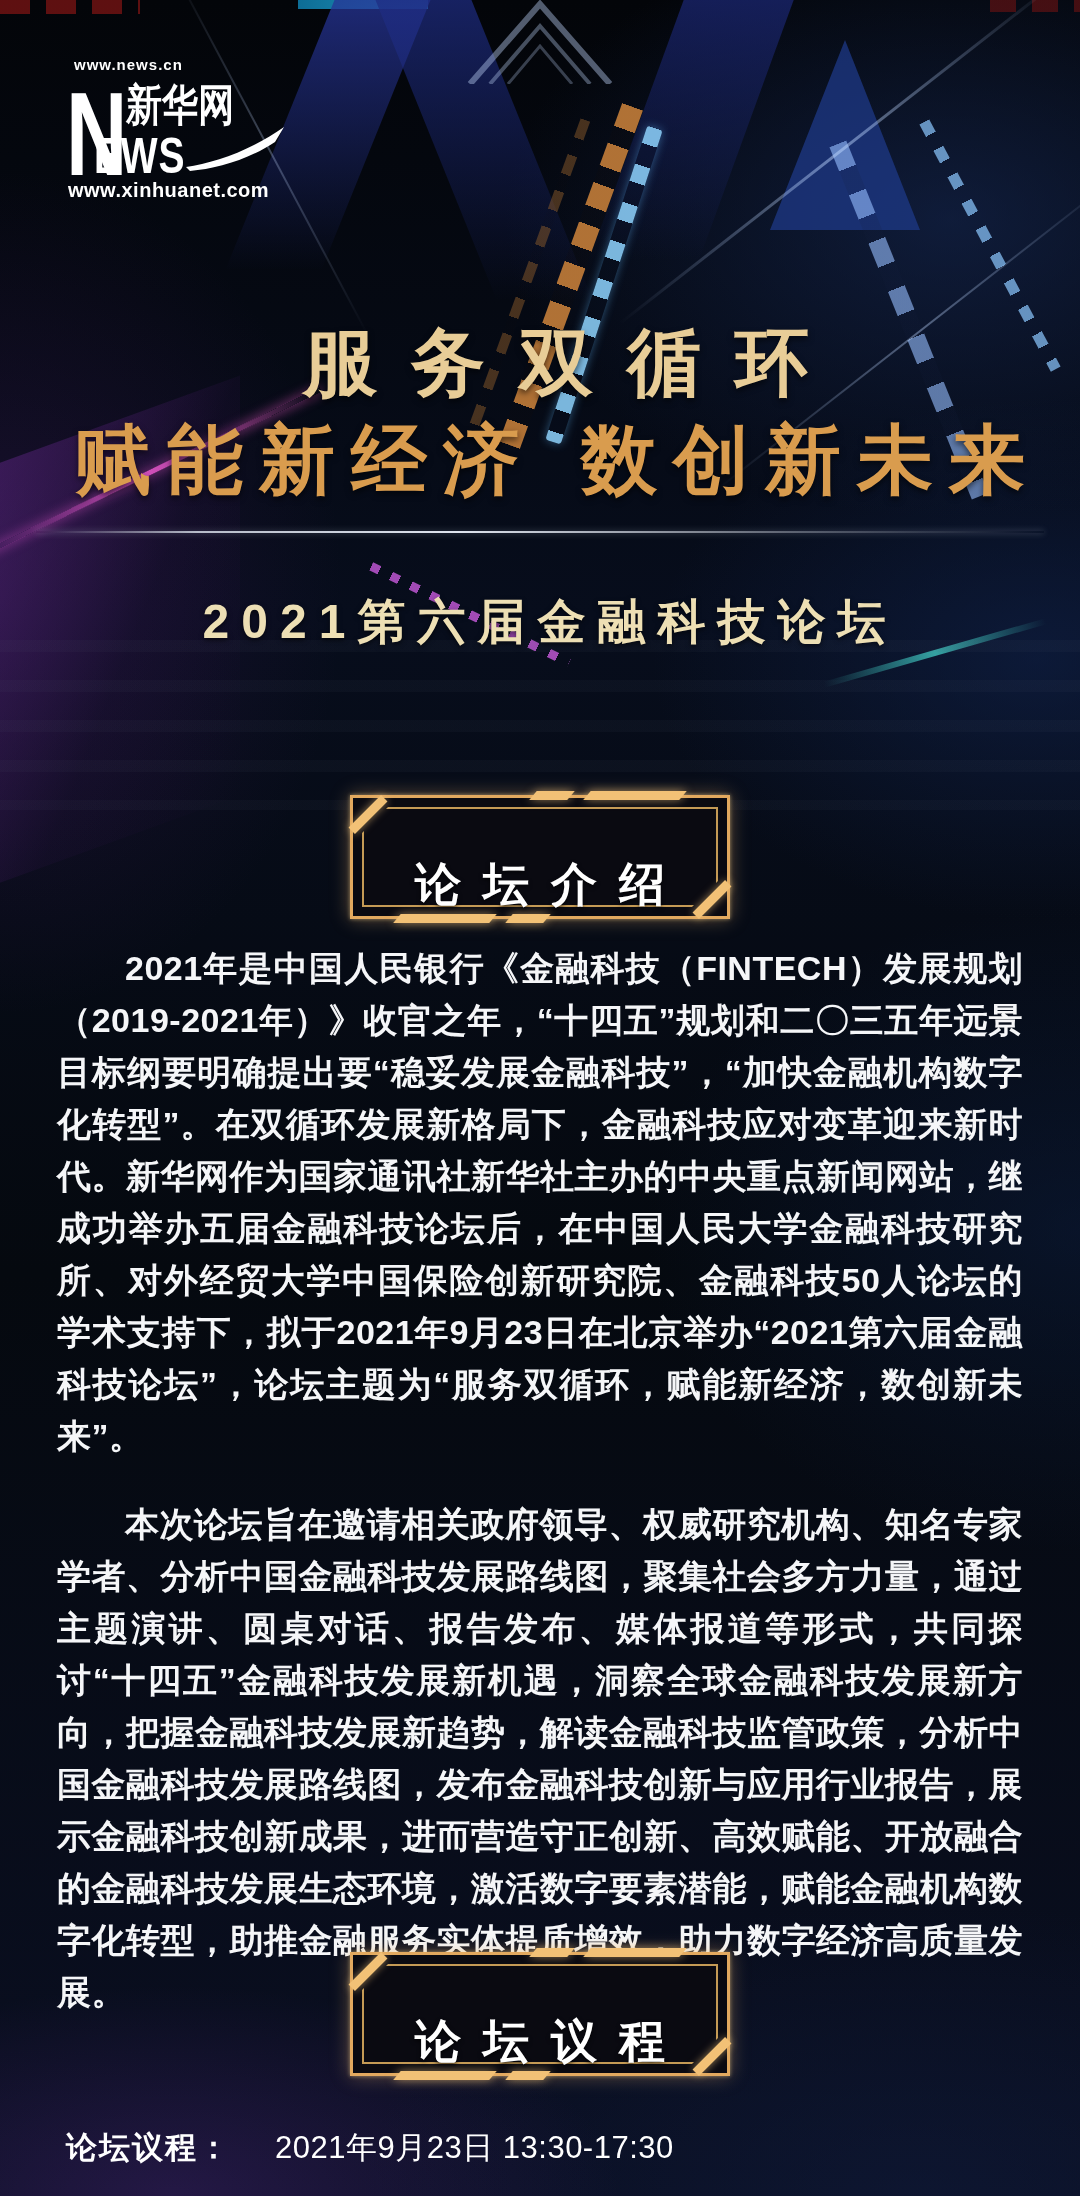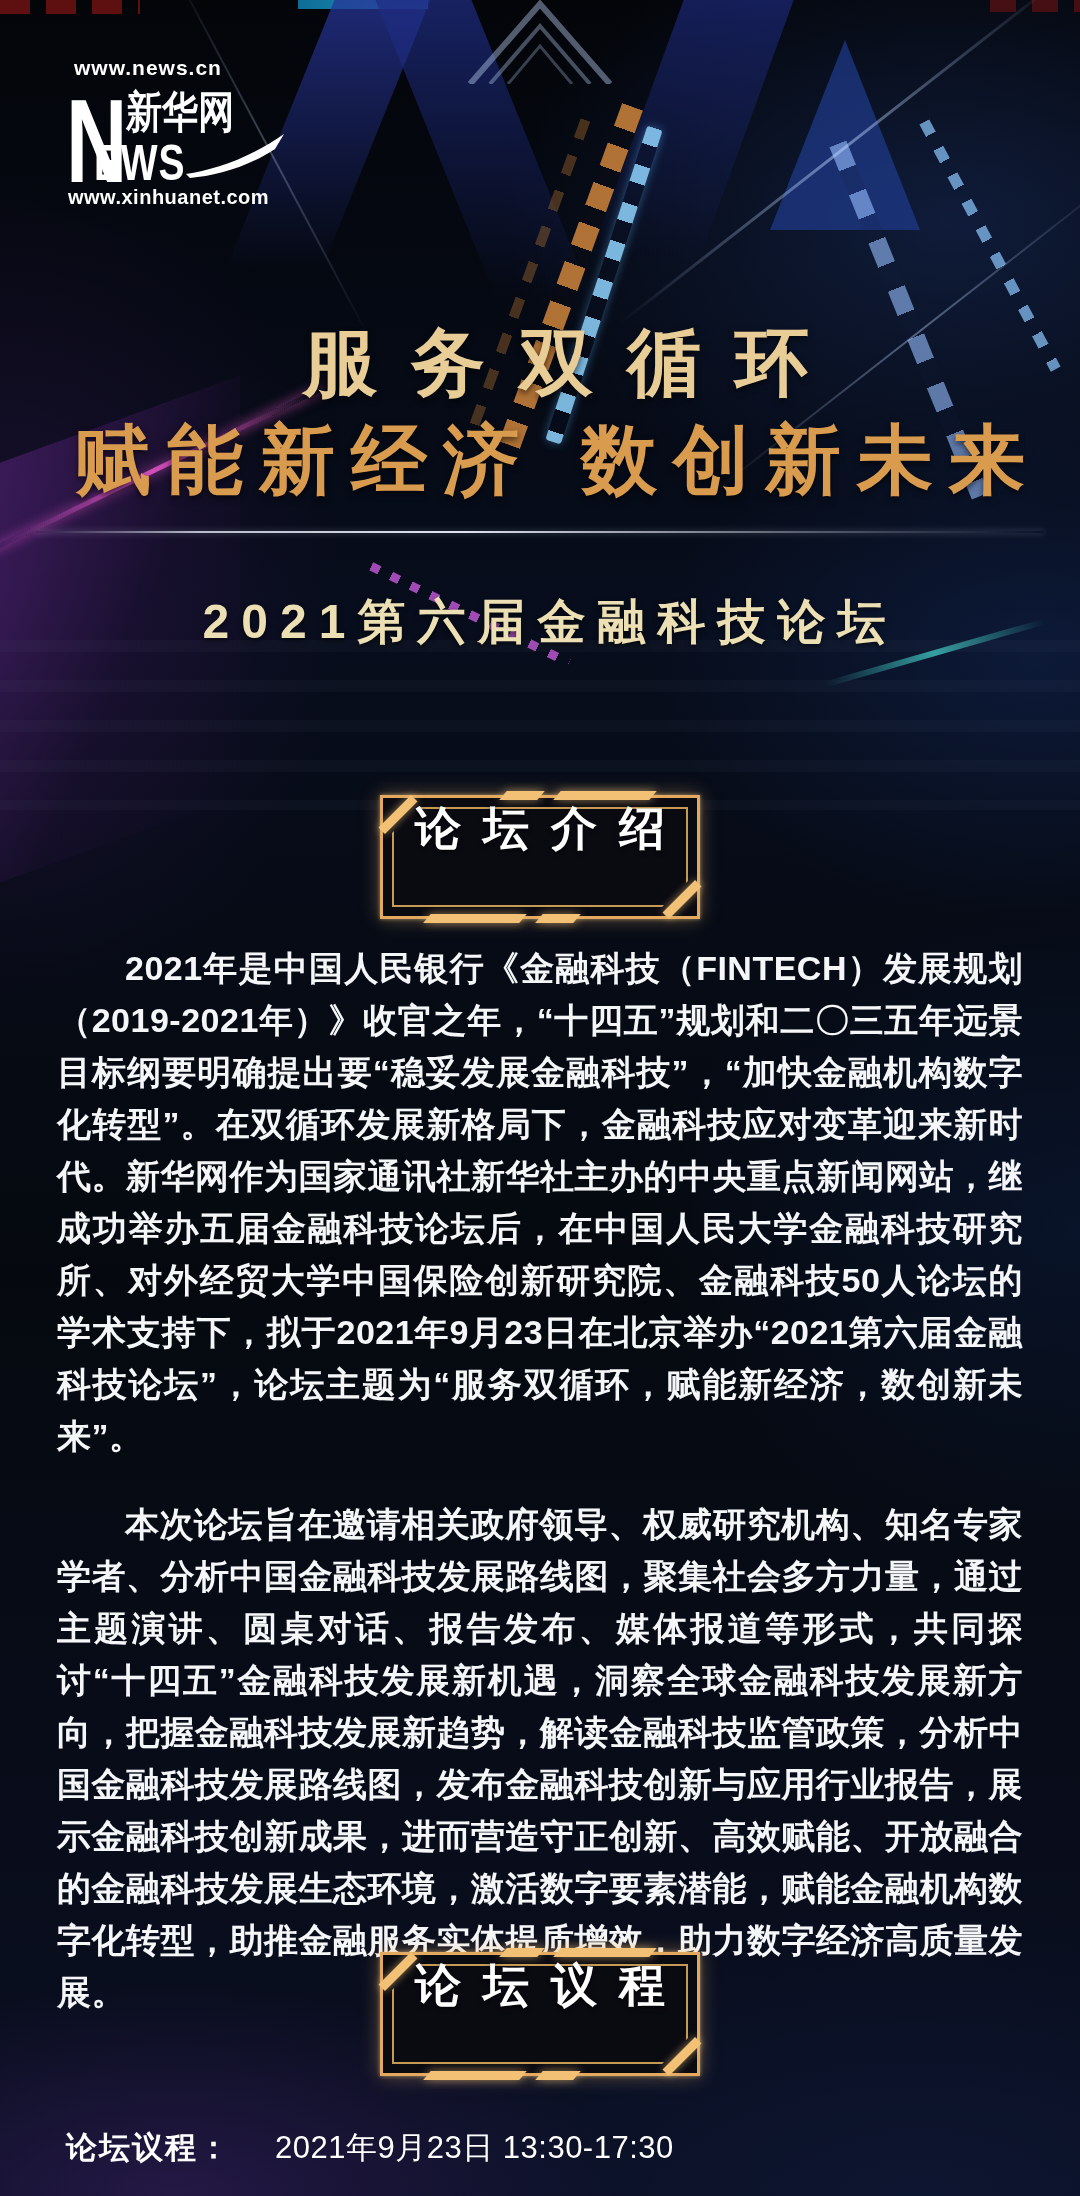--- a/index.html
+++ b/index.html
@@ -38,21 +38,21 @@
   .beam2{top:330px;left:660px;width:520px;height:2px;background:linear-gradient(90deg,transparent,rgba(190,215,255,.4),transparent);transform:rotate(-38deg);}
   .beam3{top:150px;left:60px;width:420px;height:2px;background:linear-gradient(90deg,transparent,rgba(170,190,225,.35),transparent);transform:rotate(62deg);}
   .magenta{top:470px;left:-40px;width:380px;height:5px;background:linear-gradient(90deg,transparent,rgba(255,96,214,.9),rgba(255,96,214,0));transform:rotate(-26deg);box-shadow:0 0 12px rgba(255,96,214,.7);}
   .purpleband{top:430px;left:-60px;width:300px;height:420px;background:linear-gradient(115deg,rgba(140,52,190,.38),rgba(60,20,90,.12) 60%,transparent);transform:skewY(-20deg);}
   .purpledots{top:610px;left:360px;width:220px;height:9px;background:repeating-linear-gradient(90deg,rgba(200,90,220,.8) 0 9px,transparent 9px 22px);transform:rotate(26deg);}
   .teal{top:650px;left:820px;width:230px;height:6px;background:linear-gradient(90deg,transparent,rgba(70,220,210,.7),transparent);transform:rotate(-16deg);}
   .led-r{top:240px;right:-50px;width:280px;height:11px;background:repeating-linear-gradient(90deg,rgba(140,200,255,.7) 0 14px,transparent 14px 30px);transform:rotate(62deg);}
   .darkbars{top:640px;left:0;width:1080px;height:170px;background:repeating-linear-gradient(180deg,rgba(90,100,120,.12) 0 12px,transparent 12px 40px);opacity:.55;}
 
   .logo{position:absolute;left:66px;top:56px;z-index:2;color:#fff;}
-  .logo-url-top{font-size:21px;font-weight:bold;letter-spacing:1px;margin-left:8px;}
+  .logo-url-top{font-size:15px;font-weight:bold;letter-spacing:1px;margin-left:8px;}
   .logo-mark{position:relative;width:240px;height:126px;margin-top:2px;}
   .logo-mark span{position:absolute;color:#fff;line-height:1;font-weight:bold;}
   .logo-n{left:0;top:0;font-size:118px;transform:scaleX(.72);transform-origin:left top;}
   .logo-cn{left:60px;top:8px;font-size:44px;transform:scaleX(.82);transform-origin:left top;}
   .logo-ews{left:28px;top:56px;font-size:50px;letter-spacing:1px;transform:scaleX(.78);transform-origin:left top;}
   .logo-swoosh{position:absolute;left:118px;top:48px;width:105px;height:48px;}
   .logo-url-bottom{position:absolute;left:2px;top:104px;font-size:20px;font-weight:bold;letter-spacing:.5px;}
 
   .title1{position:absolute;z-index:2;left:0;width:100%;top:306px;margin:16px;text-align:center;
     font-size:74px;font-weight:bold;line-height:1.1;color:#e8cd97;
@@ -63,24 +63,24 @@
     text-shadow:0 3px 6px rgba(0,0,0,.6);padding-left:10px;}
   .title2 span{display:inline-block;letter-spacing:16px;padding-left:16px;}
   .title2 .p1{margin-right:30px;}
   .divider{position:absolute;z-index:2;left:36px;right:36px;top:531px;height:2px;
     background:linear-gradient(90deg,rgba(205,210,222,0) 0%,rgba(212,218,230,.85) 16%,rgba(235,240,250,.95) 42%,rgba(205,210,222,.45) 74%,rgba(205,210,222,0) 100%);
     box-shadow:0 0 6px rgba(220,228,245,.35);}
   .subtitle{position:absolute;z-index:2;left:0;width:100%;top:590px;margin:0;text-align:center;
     font-size:48px;font-weight:bold;color:#eddfb4;letter-spacing:12px;padding-left:20px;box-sizing:border-box;
     text-shadow:0 2px 5px rgba(0,0,0,.6);}
 
-  .badge{position:absolute;z-index:2;left:50%;transform:translateX(-50%);width:320px;height:124px;
+  .badge{position:absolute;z-index:2;left:50%;transform:translateX(-50%);width:380px;height:124px;
     background:#0a0a11;border:3px solid #e2a95f;box-sizing:border-box;
     box-shadow:0 0 18px rgba(235,180,110,.40),0 0 4px rgba(255,220,150,.55);
-    display:flex;align-items:flex-start;justify-content:center;}
+    display:flex;align-items:flex-end;justify-content:center;}
   .badge::before{content:"";position:absolute;inset:9px;border:2px solid #c49a55;
     clip-path:polygon(26px 0,100% 0,100% calc(100% - 26px),calc(100% - 26px) 100%,0 100%,0 26px);}
   .badge i{position:absolute;display:block;background:#f2c176;box-shadow:0 0 8px rgba(246,200,126,.6);}
   .badge .c-tl{left:-8px;top:12px;width:46px;height:9px;transform:rotate(-45deg);}
   .badge .c-br{right:-8px;bottom:12px;width:46px;height:9px;transform:rotate(-45deg);}
   .badge .d-t1{top:-7px;right:44px;width:96px;height:9px;transform:skewX(-40deg);}
   .badge .d-t2{top:-7px;right:156px;width:38px;height:9px;transform:skewX(-40deg);}
   .badge .d-b1{bottom:-7px;left:44px;width:96px;height:9px;transform:skewX(-40deg);}
   .badge .d-b2{bottom:-7px;left:156px;width:38px;height:9px;transform:skewX(-40deg);}
   .badge-label{position:relative;color:#fff;font-size:46px;font-weight:bold;letter-spacing:22px;padding-left:22px;

